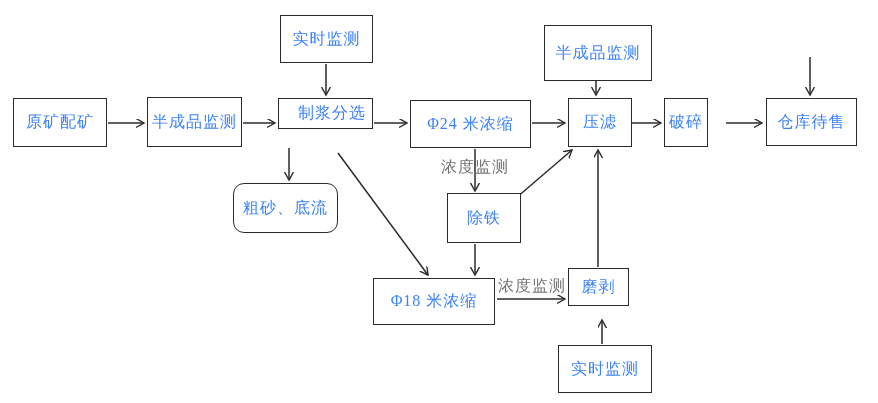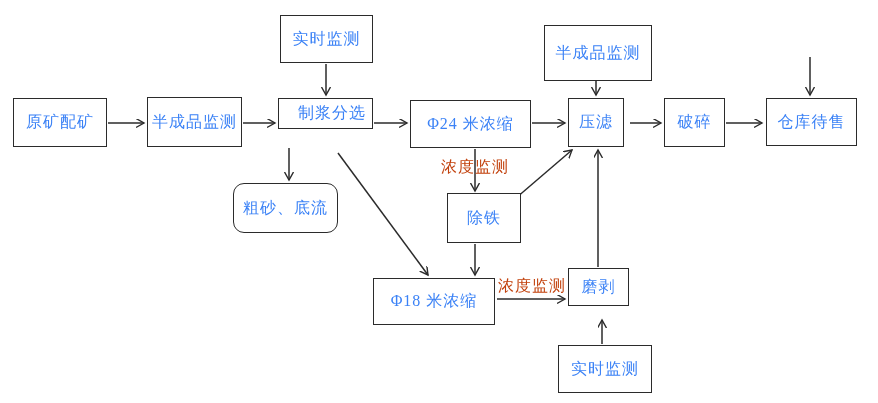--- a/index.html
+++ b/index.html
@@ -25,21 +25,21 @@
     display: flex;
     align-items: center;
     justify-content: center;
     text-align: center;
     letter-spacing: 1px;
     white-space: nowrap;
     z-index: 2;
   }
   .edge-label {
     position: absolute;
-    color: #c2410c;
+    color: #737373;
     font-size: 16px;
     letter-spacing: 1px;
     white-space: nowrap;
     z-index: 3;
     background: transparent;
   }
   #arrows {
     position: absolute;
     left: 0;
     top: 0;
@@ -85,23 +85,23 @@
   <div class="node" style="left:147px; top:97px; width:95px; height:50px;">半成品监测</div>
 
   <div class="node" style="left:280px; top:15px; width:93px; height:48px;">实时监测</div>
 
   <div class="node" style="left:278px; top:98px; width:95px; height:31px;padding-left:13px;">制浆分选</div>
 
   <div class="node" style="left:410px; top:100px; width:121px; height:48px;">Φ24 米浓缩</div>
 
   <div class="node" style="left:544px; top:25px; width:108px; height:56px;">半成品监测</div>
 
-  <div class="node" style="left:568px; top:98px; width:56px; height:49px;">压滤</div>
+  <div class="node" style="left:568px; top:98px; width:64px; height:49px;">压滤</div>
 
-  <div class="node" style="left:664px; top:98px; width:61px; height:49px;">破碎</div>
+  <div class="node" style="left:664px; top:98px; width:44px; height:49px;">破碎</div>
 
 
   <div class="node" style="left:766px; top:98px; width:91px; height:48px;">仓库待售</div>
 
   <div class="node" style="left:233px; top:183px; width:105px; height:50px;border-radius:11px;">粗砂、底流</div>
 
   <div class="node" style="left:447px; top:193px; width:74px; height:50px;">除铁</div>
 
   <div class="node" style="left:373px; top:278px; width:122px; height:47px;">Φ18 米浓缩</div>
 

